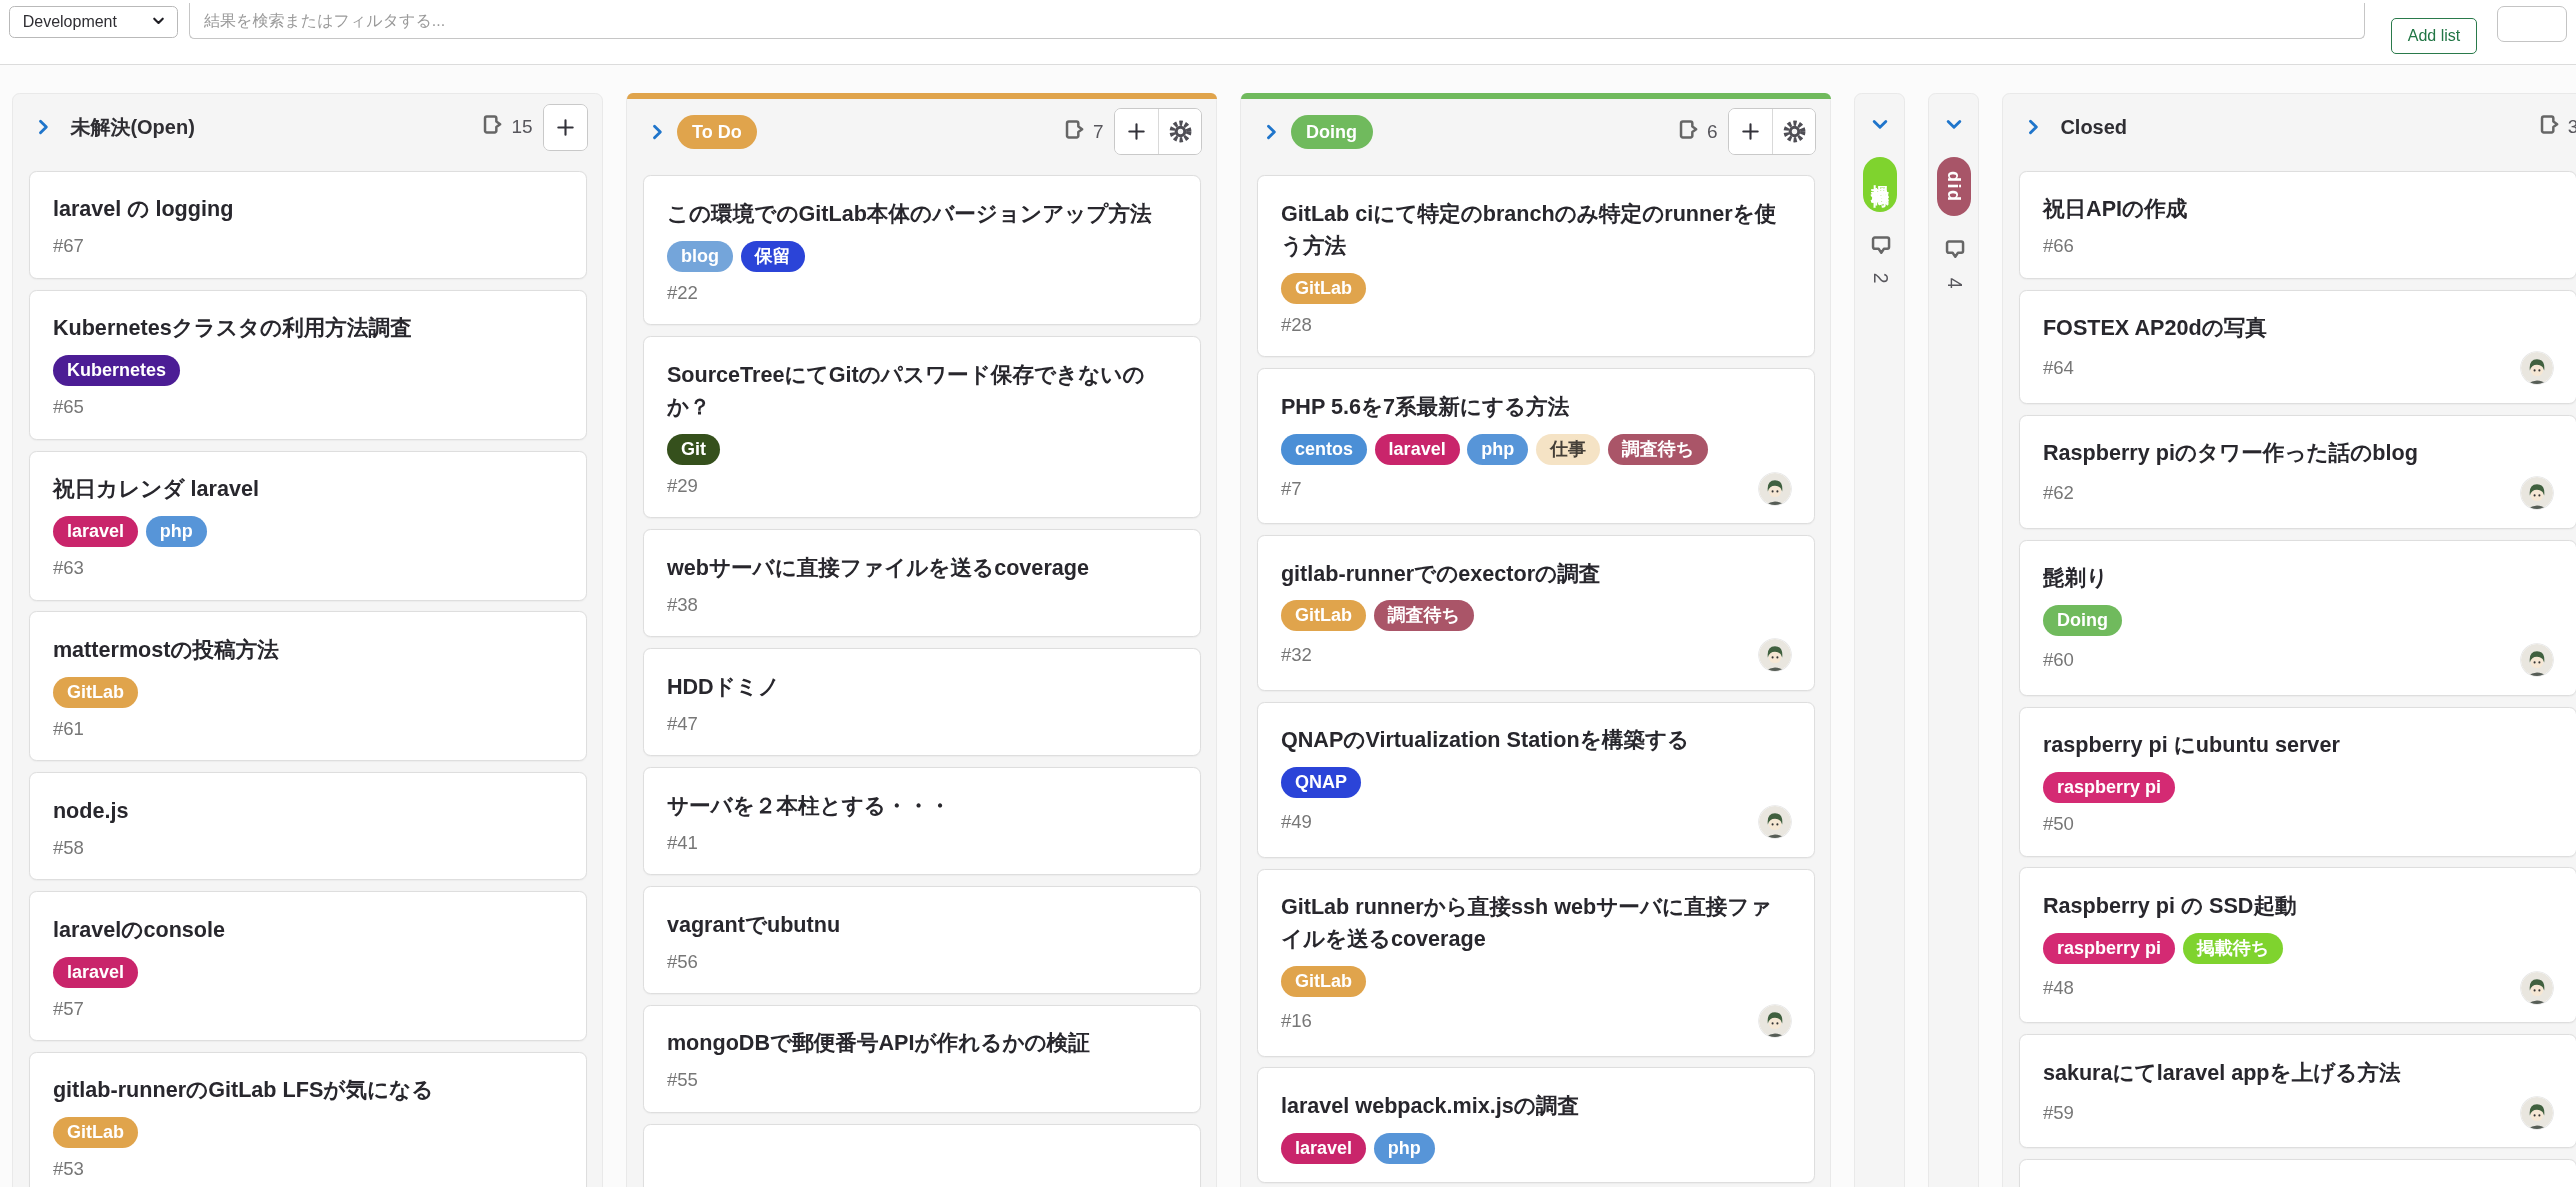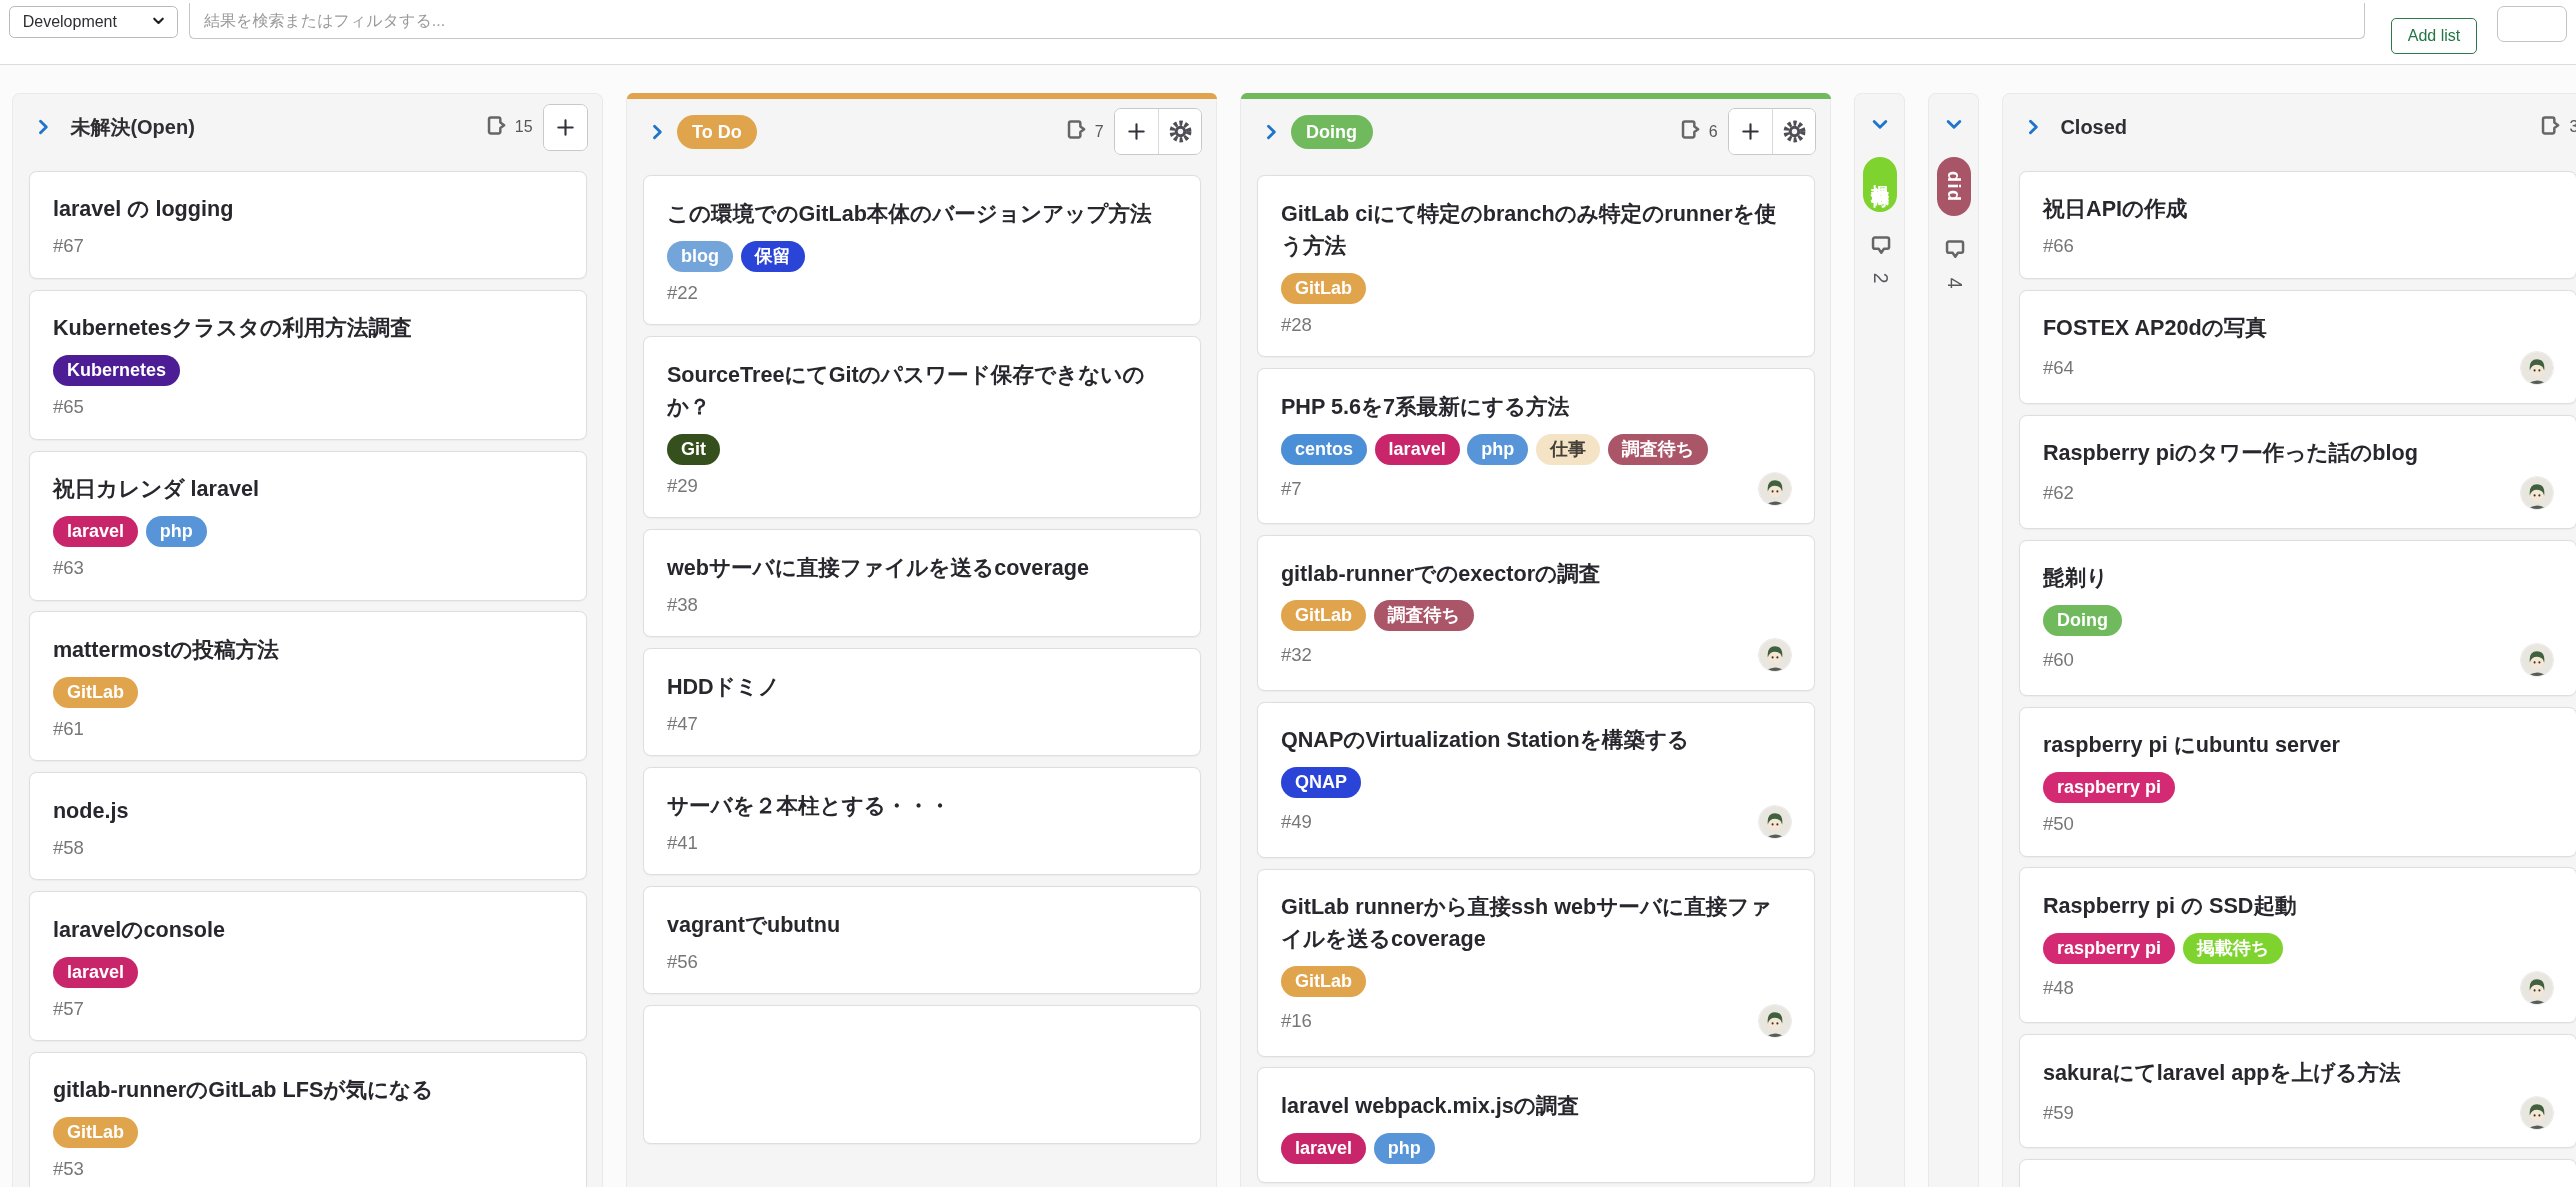--- a/index.html
+++ b/index.html
@@ -29,21 +29,21 @@
     border:0.8px solid #e9e9e9; border-radius:7.7px 7.7px 0 0; display:flex; flex-direction:column; }
   .cap { height:5.4px; margin:-0.8px -0.8px 0 -0.8px; border-radius:7.7px 7.7px 0 0; flex:none; }
   .col-header { height:66px; flex:none; display:flex; align-items:center;
     padding:0 14px 0 17px; }
   .chev-btn { background:none; border:none; cursor:pointer; width:26px; height:26px;
     display:flex; align-items:center; justify-content:center; flex:none; }
   .col-title { font-size:20px; font-weight:700; color:#2f2e33; margin-left:14px; white-space:nowrap; }
   .col-pill { height:34px; line-height:34px; padding:0 15.5px; border-radius:17px;
     color:#fff; font-size:18px; font-weight:700; margin-left:6.2px; white-space:nowrap; }
   .col-count { margin-left:auto; display:flex; align-items:center; gap:7px;
-    color:#57565c; font-size:16px; white-space:nowrap; }
+    color:#57565c; font-size:19px; white-space:nowrap; }
   .btn-group { display:flex; margin-left:10.8px; background:#fff; border:0.8px solid #c9c9c9;
     border-radius:7px; overflow:hidden; flex:none; }
   .hbtn { width:43px; height:45px; display:flex; align-items:center; justify-content:center;
     background:#fff; border:none; cursor:pointer; }
   .hbtn + .hbtn { border-left:0.8px solid #d9d9d9; }
 
   .cards { display:flex; flex-direction:column; gap:10.8px; padding:10.8px 15.5px 15.5px 15.5px;
     overflow:hidden; }
   .card { background:#fff; border:0.8px solid #dedede; border-radius:7.7px;
     padding:21.6px 23px 18.6px 23px; box-shadow:0 0.8px 1.5px rgba(0,0,0,0.04); flex:none; cursor:pointer; }
@@ -238,20 +238,26 @@
           <div class="card-footer">
             <span class="card-ref">#41</span>
           </div>
         </div>
         <div class="card">
           <div class="card-title">vagrantでubutnu</div>
           <div class="card-footer">
             <span class="card-ref">#56</span>
           </div>
         </div>
+        <div class="card">
+          <div class="card-title">mongoDBで郵便番号APIが作れるかの検証</div>
+          <div class="card-footer">
+            <span class="card-ref">#55</span>
+          </div>
+        </div>
         <div class="card partial"></div>
       </div>
     </div>
     <div class="column">
       <div class="cap" style="background: rgb(112, 186, 93);"></div>
       <div class="col-header">
         <button class="chev-btn">
           <svg width="20" height="20" viewBox="0 0 24 24">
             <path d="M9 5 l7 7 -7 7" fill="none" stroke="#1f75cb" stroke-width="3.4" stroke-linecap="round" stroke-linejoin="round"></path>
           </svg>

